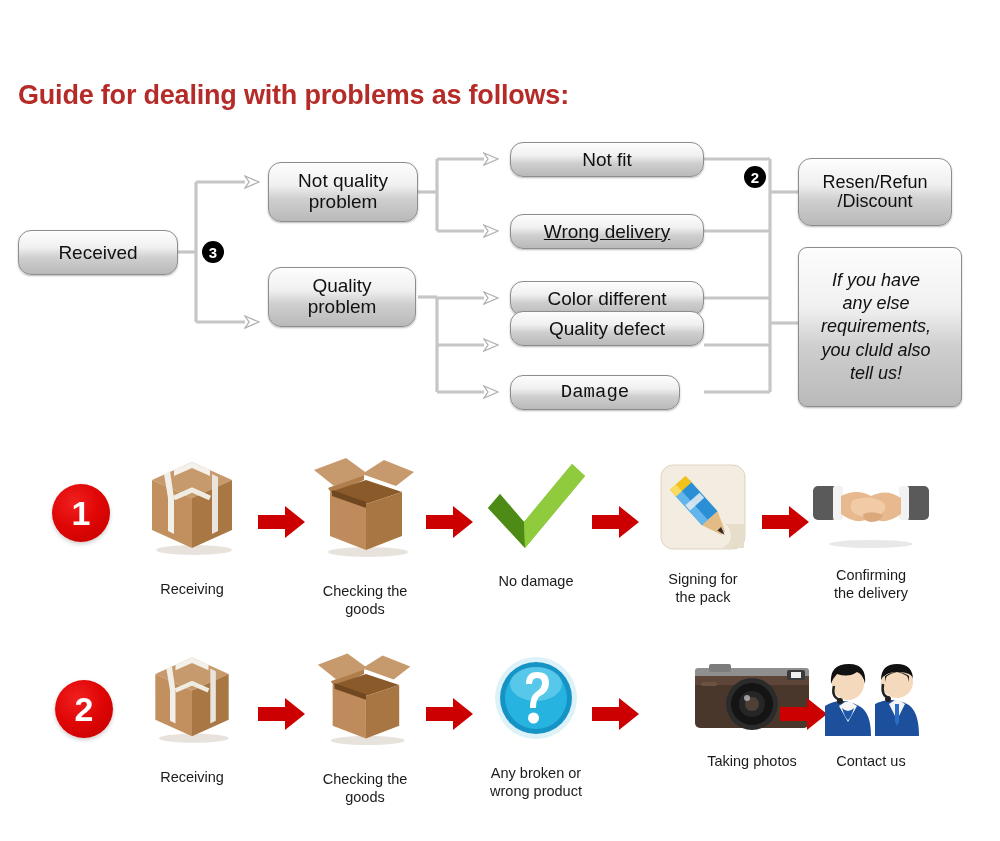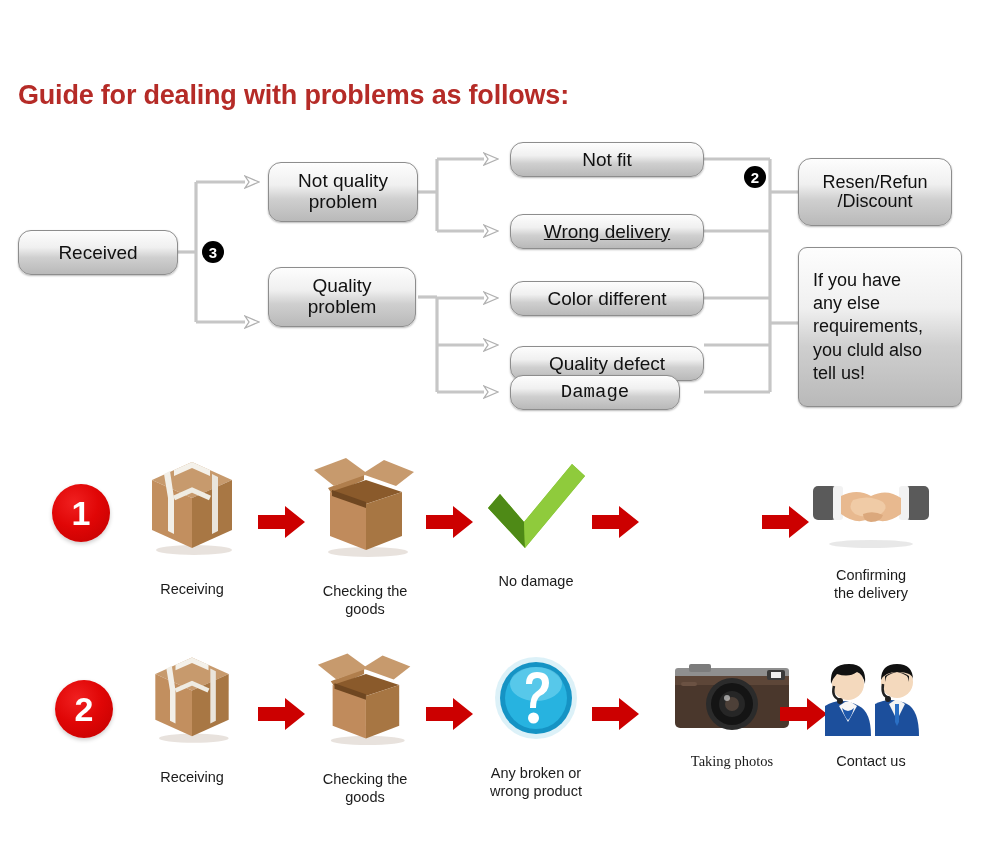--- a/index.html
+++ b/index.html
@@ -54,25 +54,26 @@
     text-align: center;
     color: #111;
     font-size: 19px;
     line-height: 1.05;
     padding: 2px 6px;
   }
   .node.two-line { line-height: 1.08; }
   .node.memo {
     border-radius: 9px;
     justify-content: flex-start;
-    text-align: left;
+    text-align: center;
     align-items: center;
-    padding: 6px 14px;
+    padding: 6px 22px;
     line-height: 1.28;
     font-size: 18px;
+    font-style: italic;
   }
   .badge-dark {
     position: absolute;
     width: 22px; height: 22px; border-radius: 50%;
     background: #000; color: #fff;
     font-size: 15px; font-weight: bold;
     display: flex; align-items: center; justify-content: center;
     line-height: 1;
   }
 
@@ -177,21 +178,21 @@
     </div>
 
     <div class="node" style="left:510px; top:84px; width:194px; height:35px;text-decoration:underline;">
       <span>Wrong delivery</span>
     </div>
 
     <div class="node" style="left:510px; top:151px; width:194px; height:35px;">
       <span>Color different</span>
     </div>
 
-    <div class="node" style="left:510px; top:216px; width:194px; height:35px;">
+    <div class="node" style="left:510px; top:181px; width:194px; height:35px;">
       <span>Quality defect</span>
     </div>
 
     <div class="node" style="left:510px; top:245px; width:170px; height:35px;font-family:Liberation Mono, monospace;">
       <span>Damage</span>
     </div>
 
     <div class="badge-dark" style="left:744px; top:36px;">
       <span>2</span>
     </div>
@@ -264,20 +265,39 @@
           <polygon points="88,0 101,12 41,84 40,58" fill="#8fcb3c"></polygon>
         </svg>
       </div>
       <div class="step-label" style="margin-top:22px;">No damage</div>
     </div>
 
     <svg class="red-arrow" style="left:592px; top:52px;" viewBox="0 0 48 36">
       <polygon points="0,11 27,11 27,2 47,18 27,34 27,25 0,25" fill="#cc0000"></polygon>
     </svg>
 
+    <div class="step" style="left:644px; top:12px; width:118px;">
+      <div class="step-icon sign-icon">
+        <svg viewBox="0 0 86 86" width="86" height="86">
+          <rect x="1" y="1" width="84" height="84" rx="12" fill="#f3ece0" stroke="#ddd3c2"></rect>
+          <path d="M52,60 Q66,56 70,66 Q74,78 62,84 L84,84 L84,60 Z" fill="#e7ddcb"></path>
+          <g transform="rotate(-42 43 43)">
+            <rect x="30" y="14" width="21" height="42" fill="#2b8fd6"></rect>
+            <rect x="30" y="14" width="8" height="42" fill="#63b6ec"></rect>
+            <rect x="30" y="8" width="21" height="9" fill="#f2c21c"></rect>
+            <rect x="30" y="8" width="8" height="9" fill="#f8dc62"></rect>
+            <polygon points="30,56 51,56 43,76 38,76" fill="#e3bb84"></polygon>
+            <polygon points="38,70 43,70 40.5,78" fill="#2d2d2d"></polygon>
+            <rect x="31" y="30" width="19" height="7" fill="#e9eef2" opacity="0.85"></rect>
+          </g>
+        </svg>
+      </div>
+      <div class="step-label" style="margin-top:20px;">Signing for
+the pack</div>
+    </div>
 
     <svg class="red-arrow" style="left:762px; top:52px;" viewBox="0 0 48 36">
       <polygon points="0,11 27,11 27,2 47,18 27,34 27,25 0,25" fill="#cc0000"></polygon>
     </svg>
 
     <div class="step" style="left:806px; top:22px; width:130px;">
       <div class="step-icon hand-icon">
         <svg viewBox="0 0 120 76" width="120" height="76">
           <ellipse cx="60" cy="70" rx="42" ry="4" fill="#d6d6d6" opacity="0.55"></ellipse>
           <rect x="2" y="12" width="24" height="34" rx="5" fill="#5a5a5a"></rect>
@@ -352,21 +372,21 @@
         </svg>
       </div>
       <div class="step-label" style="">Any broken or
 wrong product</div>
     </div>
 
     <svg class="red-arrow" style="left:592px; top:44px;" viewBox="0 0 48 36">
       <polygon points="0,11 27,11 27,2 47,18 27,34 27,25 0,25" fill="#cc0000"></polygon>
     </svg>
 
-    <div class="step" style="left:666px; top:8px; width:132px;font-family:Liberation Serif, serif;">
+    <div class="step" style="left:686px; top:8px; width:132px;">
       <div class="step-icon cam-icon">
         <svg viewBox="0 0 122 78" width="122" height="78">
           <rect x="4" y="8" width="114" height="12" rx="3" fill="#8f8f8f"></rect>
           <rect x="18" y="4" width="22" height="8" rx="2" fill="#7c7c7c"></rect>
           <rect x="4" y="16" width="114" height="52" rx="5" fill="#4a372c"></rect>
           <rect x="4" y="16" width="114" height="9" fill="#5d4638"></rect>
           <rect x="96" y="10" width="18" height="10" rx="2" fill="#3a3a3a"></rect>
           <rect x="100" y="12" width="10" height="6" fill="#efefef"></rect>
           <circle cx="61" cy="44" r="26" fill="#2b2b2b"></circle>
           <circle cx="61" cy="44" r="21" fill="#141414"></circle>

